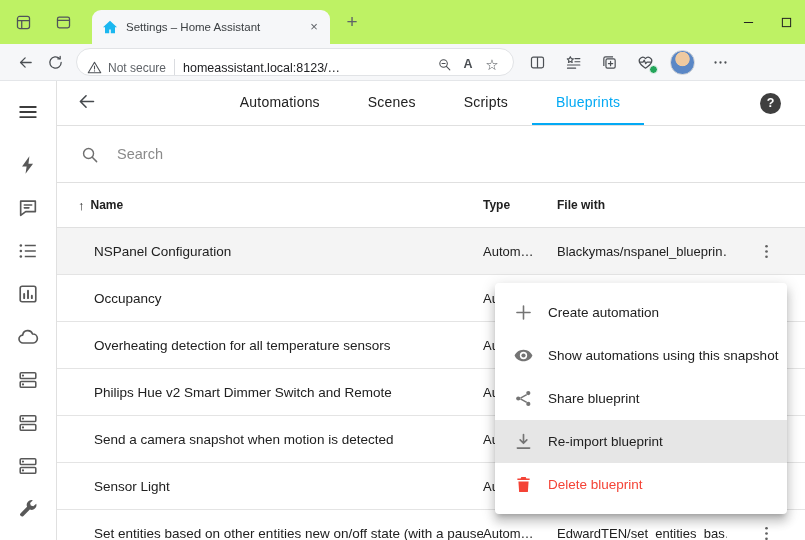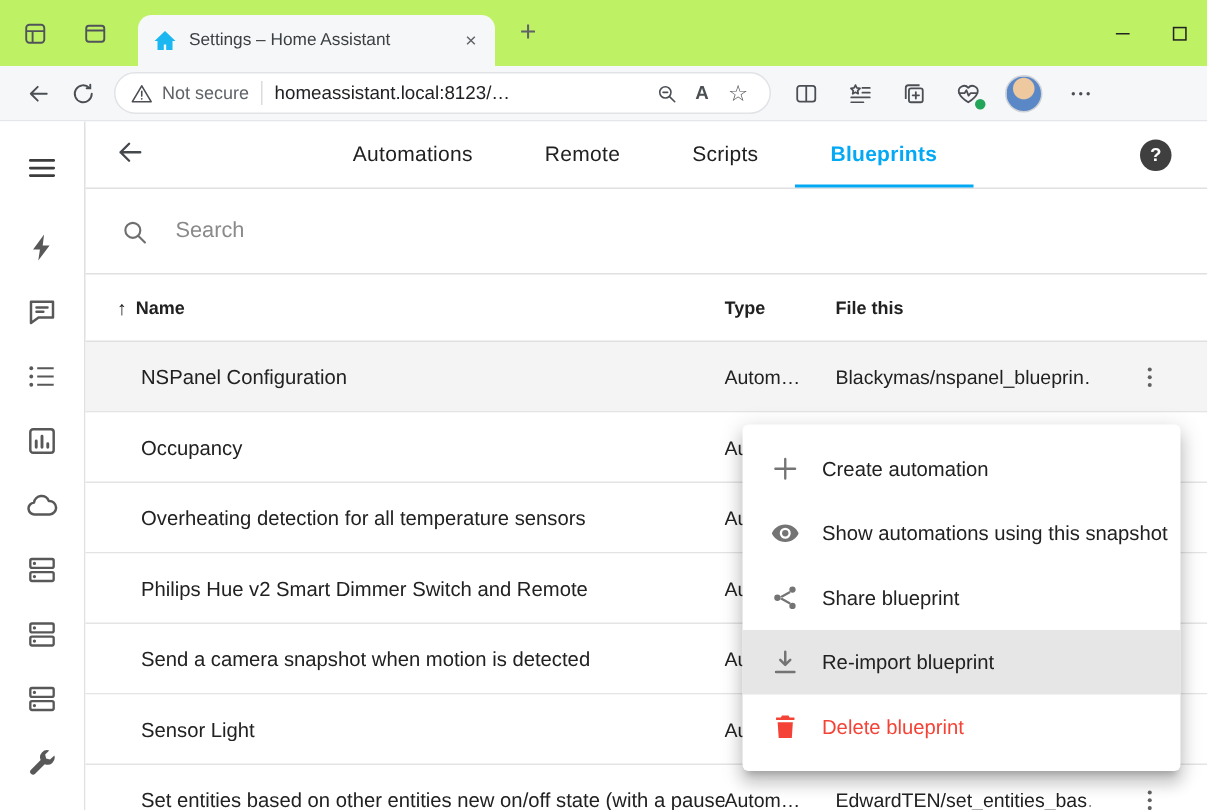--- a/index.html
+++ b/index.html
@@ -17,21 +17,21 @@
   .tab-close{width:16px;height:16px;line-height:15px;text-align:center;font-size:13px;color:#5f6368;border-radius:4px;margin-left:6px}
   .newtab{width:28px;height:28px;margin-left:8px;font-size:19px;color:#5f6368;display:flex;align-items:center;justify-content:center;border-radius:6px}
   .tb-spacer{flex:1}
   .winbtn{width:38px;height:44px;display:flex;align-items:center;justify-content:center;color:#222}
   .winbtn svg{width:11px;height:11px}
 
   
   .navbar{position:absolute;top:44px;left:0;width:100%;height:37px;background:#f6f7f9;display:flex;align-items:center;padding:0 10px;box-sizing:border-box;border-bottom:1px solid #e4e6e9}
   .nav-btn{width:30px;height:30px;display:flex;align-items:center;justify-content:center;color:#4b4f54;border-radius:6px;flex:0 0 auto}
   .nav-btn svg{width:17px;height:17px}
-  .addr{height:28px;flex:1 1 auto;max-width:438px;background:#fff;border:1px solid #e1e3e6;border-radius:14px;margin:0 6px;display:flex;align-items:center;padding:0 10px;box-sizing:border-box;min-width:0}
+  .addr{height:28px;flex:1 1 auto;max-width:438px;background:#fff;border:1px solid #e1e3e6;border-radius:14px;margin:0 6px;display:flex;align-items:flex-end;padding:0 10px;box-sizing:border-box;min-width:0}
   .addr .warn{width:15px;height:15px;color:#4b4f54;flex:0 0 auto;display:flex}
   .addr .warn svg{width:15px;height:15px}
   .addr-sec{font-size:12px;color:#5f6368;margin:0 8px 0 6px;white-space:nowrap}
   .addr-div{width:1px;height:16px;background:#dadce0;margin-right:8px}
   .addr-url{font-size:12.5px;color:#202124;white-space:nowrap;overflow:hidden;flex:1 1 auto;min-width:0}
   .addr-icon{width:22px;height:22px;display:flex;align-items:center;justify-content:center;color:#4b4f54;flex:0 0 auto;margin-left:2px}
   .addr-icon svg{width:15px;height:15px}
   .read-aloud{font-size:12.5px;font-weight:700}
   .star-glyph{font-size:15px;line-height:1}
   .nav-right{display:flex;align-items:center;margin-left:2px;gap:6px}
@@ -45,21 +45,21 @@
   .sb-btn{width:40px;height:40px;display:flex;align-items:center;justify-content:center;color:#585858;border-radius:50%;flex:0 0 auto}
   .sb-btn svg{width:22px;height:22px}
   .sb-menu{color:#3c3c3c;margin-bottom:10px}
 
   .ha-main{position:absolute;top:0;left:57px;right:0;height:100%}
   .ha-header{height:45px;border-bottom:1px solid #e0e0e0;display:flex;align-items:center;box-sizing:border-box}
   .ha-back{width:24px;height:24px;color:#45494d;margin-left:19px;flex:0 0 auto;display:flex}
   .ha-back svg{width:21px;height:21px}
   .ha-tabs{flex:1;display:flex;justify-content:center;height:100%}
   .ha-tab{padding:0 24px;display:flex;align-items:center;font-size:14px;color:#212121;height:100%;box-sizing:border-box;border-bottom:2px solid transparent;letter-spacing:.2px}
-  .ha-tab.active{color:#03a9f4;border-bottom-color:#03a9f4;font-weight:700}
+  .ha-tab.active{color:#03a9f4;border-bottom-color:#03a9f4;font-weight:400}
   .ha-help{width:21px;height:21px;border-radius:50%;background:#3f3f3f;color:#fff;font-size:12.5px;font-weight:700;display:flex;align-items:center;justify-content:center;margin-right:24px;flex:0 0 auto}
 
   .ha-search{height:57px;border-bottom:1px solid #e0e0e0;display:flex;align-items:center;padding:0 23px;box-sizing:border-box}
   .ha-search .s-icon{display:flex;color:#6f6f6f;flex:0 0 auto}
   .ha-search svg{width:19px;height:19px}
   .search-input{border:0;outline:0;flex:1;margin-left:16px;font-size:14.5px;font-family:inherit;color:#212121;background:transparent}
   .search-input::placeholder{color:#8a8a8a;opacity:1}
 
   .thead{height:45px;border-bottom:1px solid #e0e0e0;display:flex;align-items:center;font-size:12px;font-weight:700;color:#212121;box-sizing:border-box}
   .c-name{flex:1;min-width:0;display:flex;align-items:center}
@@ -265,21 +265,21 @@
     <div class="ha-main">
 
       <div class="ha-header">
         <div class="ha-back">
           <svg viewBox="0 0 24 24" fill="none" stroke="currentColor" stroke-width="1.8" stroke-linecap="round" stroke-linejoin="round">
               <path d="M20 12H5M11.5 5.5L5 12l6.5 6.5"></path>
             </svg>
         </div>
         <div class="ha-tabs">
           <div class="ha-tab">Automations</div>
-          <div class="ha-tab">Remote</div>
+          <div class="ha-tab">Scenes</div>
           <div class="ha-tab">Scripts</div>
           <div class="ha-tab active">Blueprints</div>
         </div>
         <div class="ha-help">?</div>
       </div>
 
       <div class="ha-search">
         <span class="s-icon">
           <svg viewBox="0 0 24 24" fill="none" stroke="currentColor" stroke-width="1.8" stroke-linecap="round">
               <circle cx="10.8" cy="10.8" r="6.3"></circle>
@@ -288,21 +288,21 @@
         </span>
         <input class="search-input" placeholder="Search" style="">
       </div>
 
       <div class="thead">
         <div class="c-name">
           <span class="sort-arrow">↑</span>
           <span>Name</span>
         </div>
         <div class="c-type">Type</div>
-        <div class="c-file">File this</div>
+        <div class="c-file">File with</div>
         <div class="c-act"></div>
       </div>
 
       <div class="trow selected">
         <div class="c-name">NSPanel Configuration</div>
         <div class="c-type">Autom…</div>
         <div class="c-file">Blackymas/nspanel_blueprin…</div>
         <div class="c-act">
             <div class="kebab">
               <svg viewBox="0 0 24 24" fill="currentColor">

